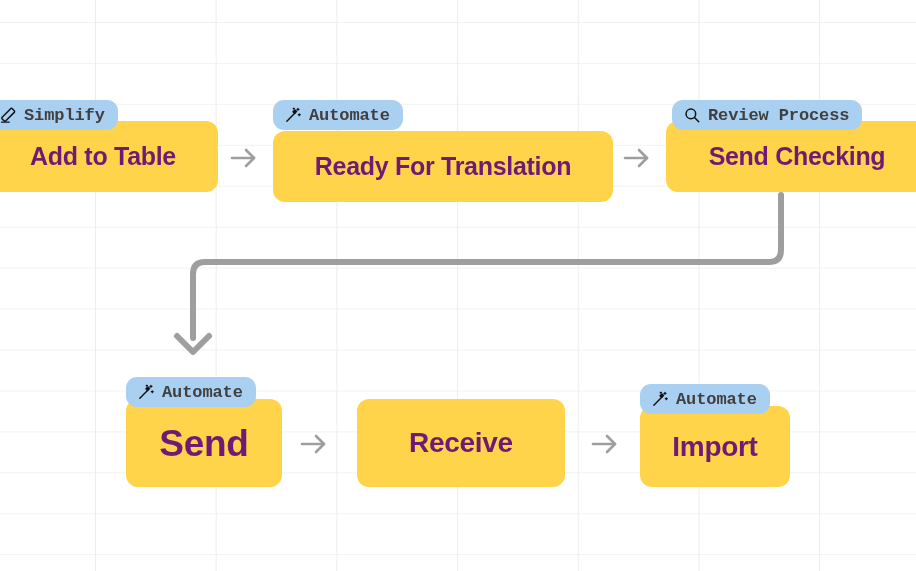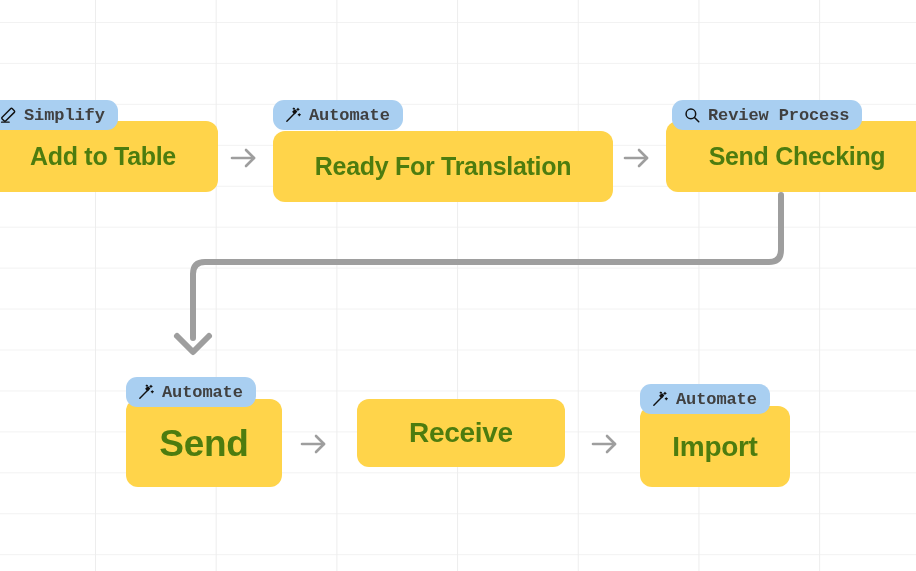--- a/index.html
+++ b/index.html
@@ -35,21 +35,21 @@
     background: #FFD44A;
     border-radius: 12px;
     display: flex;
     align-items: center;
     justify-content: center;
     box-sizing: border-box;
   }
 
   .card-label {
     font-weight: bold;
-    color: #4d7c0f;
+    color: #701a75;
     letter-spacing: -0.3px;
     white-space: nowrap;
     text-align: center;
     line-height: 1;
   }
 
   .badge {
     position: absolute;
     background: #A9CFF1;
     border-radius: 11px;
@@ -166,21 +166,21 @@
   </div>
   <div class="card" style="left:126px; top:399px; width:156px; height:88px;">
     <span class="card-label" style="font-size:37px;">Send</span>
   </div>
 
   <svg class="step-arrow" style="left:296px; top:427px;" viewBox="0 0 34 34" fill="none" stroke="#9e9e9e" stroke-width="2.6" stroke-linecap="round" stroke-linejoin="round">
     <path d="M6 17h22"></path>
       <path d="M20 9l8 8-8 8"></path>
   </svg>
 
-  <div class="card" style="left:357px; top:399px; width:208px; height:68px;">
+  <div class="card" style="left:357px; top:399px; width:208px; height:88px;">
     <span class="card-label" style="font-size:28px;">Receive</span>
   </div>
 
   <svg class="step-arrow" style="left:587px; top:427px;" viewBox="0 0 34 34" fill="none" stroke="#9e9e9e" stroke-width="2.6" stroke-linecap="round" stroke-linejoin="round">
     <path d="M6 17h22"></path>
       <path d="M20 9l8 8-8 8"></path>
   </svg>
 
   <div class="badge" style="left:640px; top:384px;">
     <svg class="badge-icon" viewBox="0 0 24 24" fill="none" stroke="#111111" stroke-width="1.9" stroke-linecap="round" stroke-linejoin="round">

